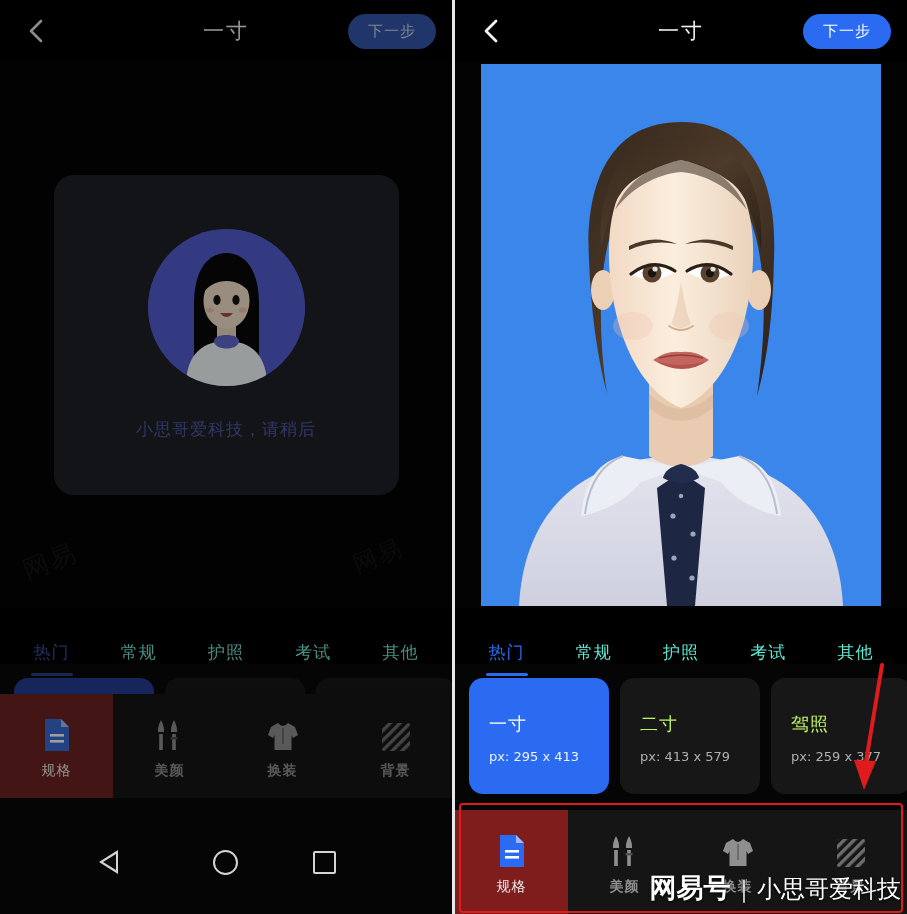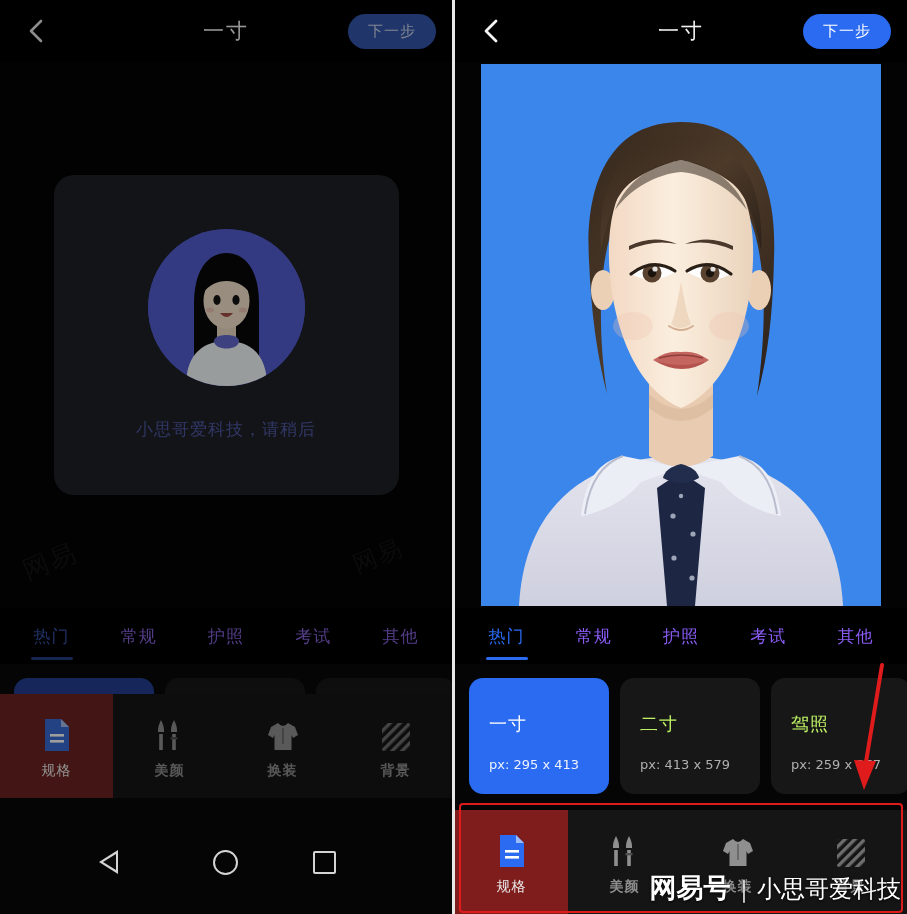--- a/index.html
+++ b/index.html
@@ -42,37 +42,37 @@
   .id-photo { width:400px; height:542px; position:relative; overflow:hidden; background:#3a86ea; }
   .id-photo svg { display:block; width:100%; height:100%; }
 
   
   .bg-mark { position:absolute; left:22px; top:482px; font-size:26px; color:#121212;
              transform:rotate(-22deg); letter-spacing:2px; user-select:none; }
   .bg-mark2 { position:absolute; left:352px; top:478px; font-size:24px; color:#111;
              transform:rotate(-22deg); letter-spacing:2px; user-select:none; }
 
   
-  .tabs { display:flex; align-items:center; height:56px; padding:0 8px; background:#000; }
-  .tab { flex:1; text-align:center; position:relative; font-size:17px; color:#8b5cf6; cursor:pointer; letter-spacing:1px; }
+  .tabs { display:flex; align-items:flex-end; height:56px; padding:0 8px; background:#000; }
+  .tab { flex:1; text-align:center; position:relative; font-size:17px; color:#5eead4; cursor:pointer; letter-spacing:1px; }
   .tab.active { color:#2a6bf2; }
   .panel-left .tab.active { color:#2a4fb8; }
   .tab.active:after { content:""; position:absolute; left:50%; transform:translateX(-50%);
                       bottom:-12px; width:42px; height:3px; background:#2a6bf2; border-radius:2px; }
   .panel-left .tab.active:after { background:#1f3d96; }
 
   
   .cards { display:flex; gap:11px; padding:14px 14px 0 14px; height:134px; }
   .card { width:140px; flex:0 0 140px; height:116px; background:#171717; border-radius:14px;
           padding:34px 0 0 20px; cursor:pointer; }
   .card.selected { background:#2a6bf2; }
   .panel-left .card.selected { background:#1c3ea8; }
   .card-title { font-size:18px; color:#bef264; letter-spacing:1px; }
   .card.selected .card-title { color:#fff; }
-  .card-sub { margin-top:21px; font-size:13px; color:#b0b0b0; }
+  .card-sub { margin-top:13px; font-size:13px; color:#b0b0b0; }
   .card.selected .card-sub { color:#eef2ff; }
 
   
   .toolbar { position:absolute; left:0; bottom:0; width:100%; height:104px; display:flex; background:#000; }
   .tool { flex:1; display:flex; flex-direction:column; align-items:center; justify-content:center;
           gap:9px; cursor:pointer; }
   .tool.first { background:#7f1d1d; }
   .tool.rest { background:#151515;font-weight:bold; }
   .tool-label { font-size:14px; color:#8d8d8d; letter-spacing:1px; }
   .tool.active .tool-label { color:#e9e9e9; }

